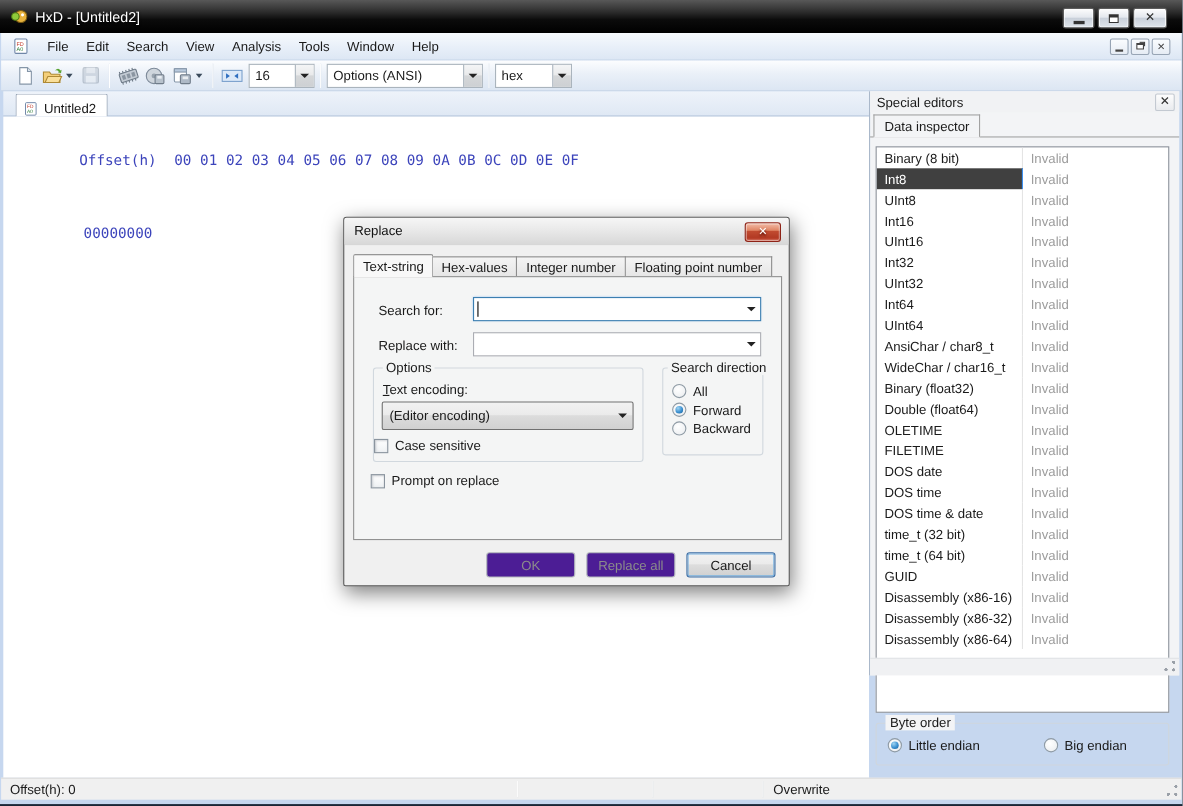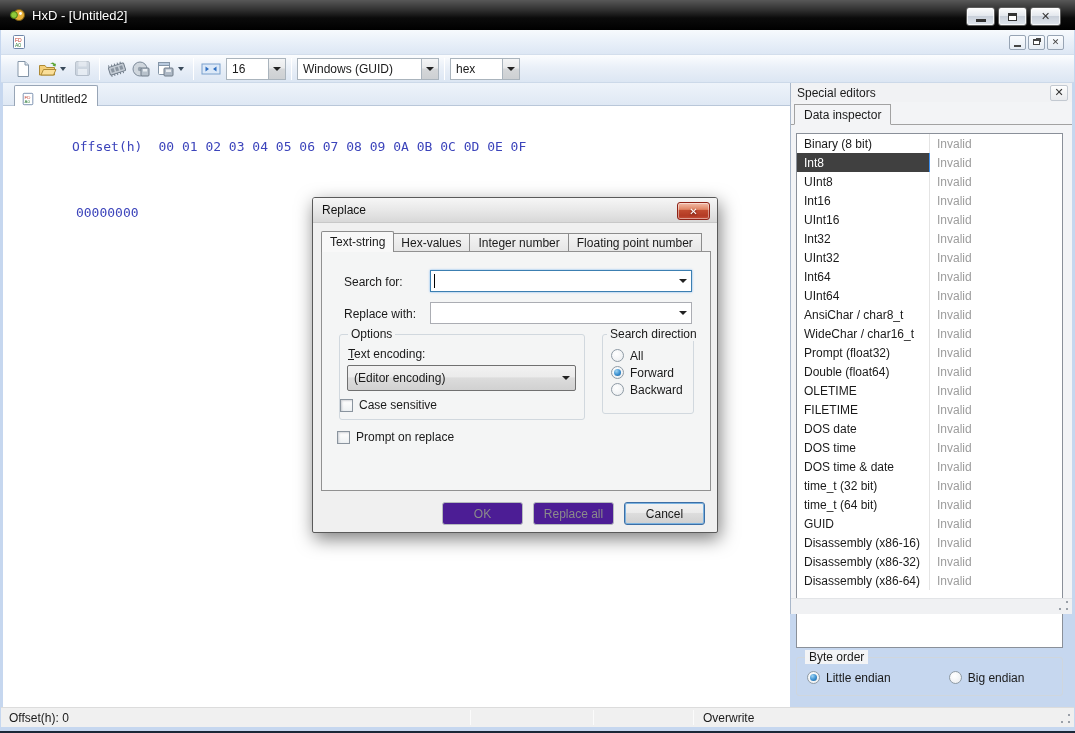--- a/index.html
+++ b/index.html
@@ -174,20 +174,30 @@
         </div>
     </div>
   </div>
 
   <div class="menubar">
     <svg class="doc-icon16" viewBox="0 0 16 16">
       <rect x="2.5" y="1.5" width="11" height="13" rx="1" fill="#fff" stroke="#6f86a8"></rect>
       <text x="4" y="7.5" font-size="5" fill="#c03a2a" font-family="sans-serif">FD</text>
       <text x="4" y="12.5" font-size="5" fill="#2a7a35" font-family="sans-serif">A0</text>
     </svg>
+    <div style="display:flex;">
+        <span class="menu-item">File</span>
+        <span class="menu-item">Edit</span>
+        <span class="menu-item">Search</span>
+        <span class="menu-item">View</span>
+        <span class="menu-item">Analysis</span>
+        <span class="menu-item">Tools</span>
+        <span class="menu-item">Window</span>
+        <span class="menu-item">Help</span>
+      </div>
     <div class="mdibtns">
       <div class="mdibtn">
           <div class="mg-min"></div>
         </div>
       <div class="mdibtn">
           <div class="mg-res"></div>
         </div>
       <div class="mdibtn">
           <span class="mg-x">✕</span>
         </div>
@@ -254,21 +264,21 @@
       </svg>
     </div>
     <div class="combo" style="width:60px; margin-left:3px;">
       <span class="cval">16</span>
       <span class="cbtn">
           <span class="tri"></span>
         </span>
     </div>
     <div class="tsep"></div>
     <div class="combo" style="width:142px;">
-      <span class="cval">Windows (GUID)</span>
+      <span class="cval">Options (ANSI)</span>
       <span class="cbtn">
           <span class="tri"></span>
         </span>
     </div>
     <div class="tsep"></div>
     <div class="combo" style="width:70px;">
       <span class="cval">hex</span>
       <span class="cbtn">
           <span class="tri"></span>
         </span>
@@ -344,21 +354,21 @@
         </div>
         <div class="insp-row">
           <span class="c-type">AnsiChar / char8_t</span>
           <span class="c-val">Invalid</span>
         </div>
         <div class="insp-row">
           <span class="c-type">WideChar / char16_t</span>
           <span class="c-val">Invalid</span>
         </div>
         <div class="insp-row">
-          <span class="c-type">Prompt (float32)</span>
+          <span class="c-type">Binary (float32)</span>
           <span class="c-val">Invalid</span>
         </div>
         <div class="insp-row">
           <span class="c-type">Double (float64)</span>
           <span class="c-val">Invalid</span>
         </div>
         <div class="insp-row">
           <span class="c-type">OLETIME</span>
           <span class="c-val">Invalid</span>
         </div>

